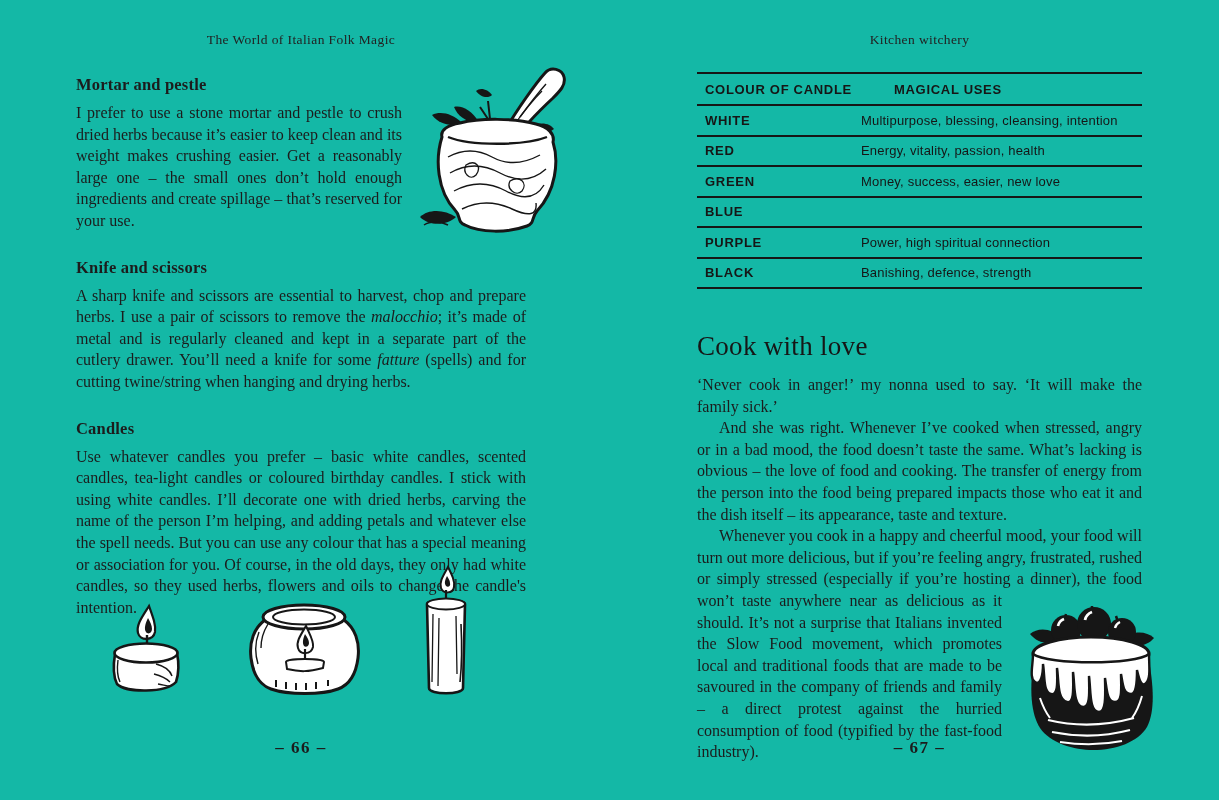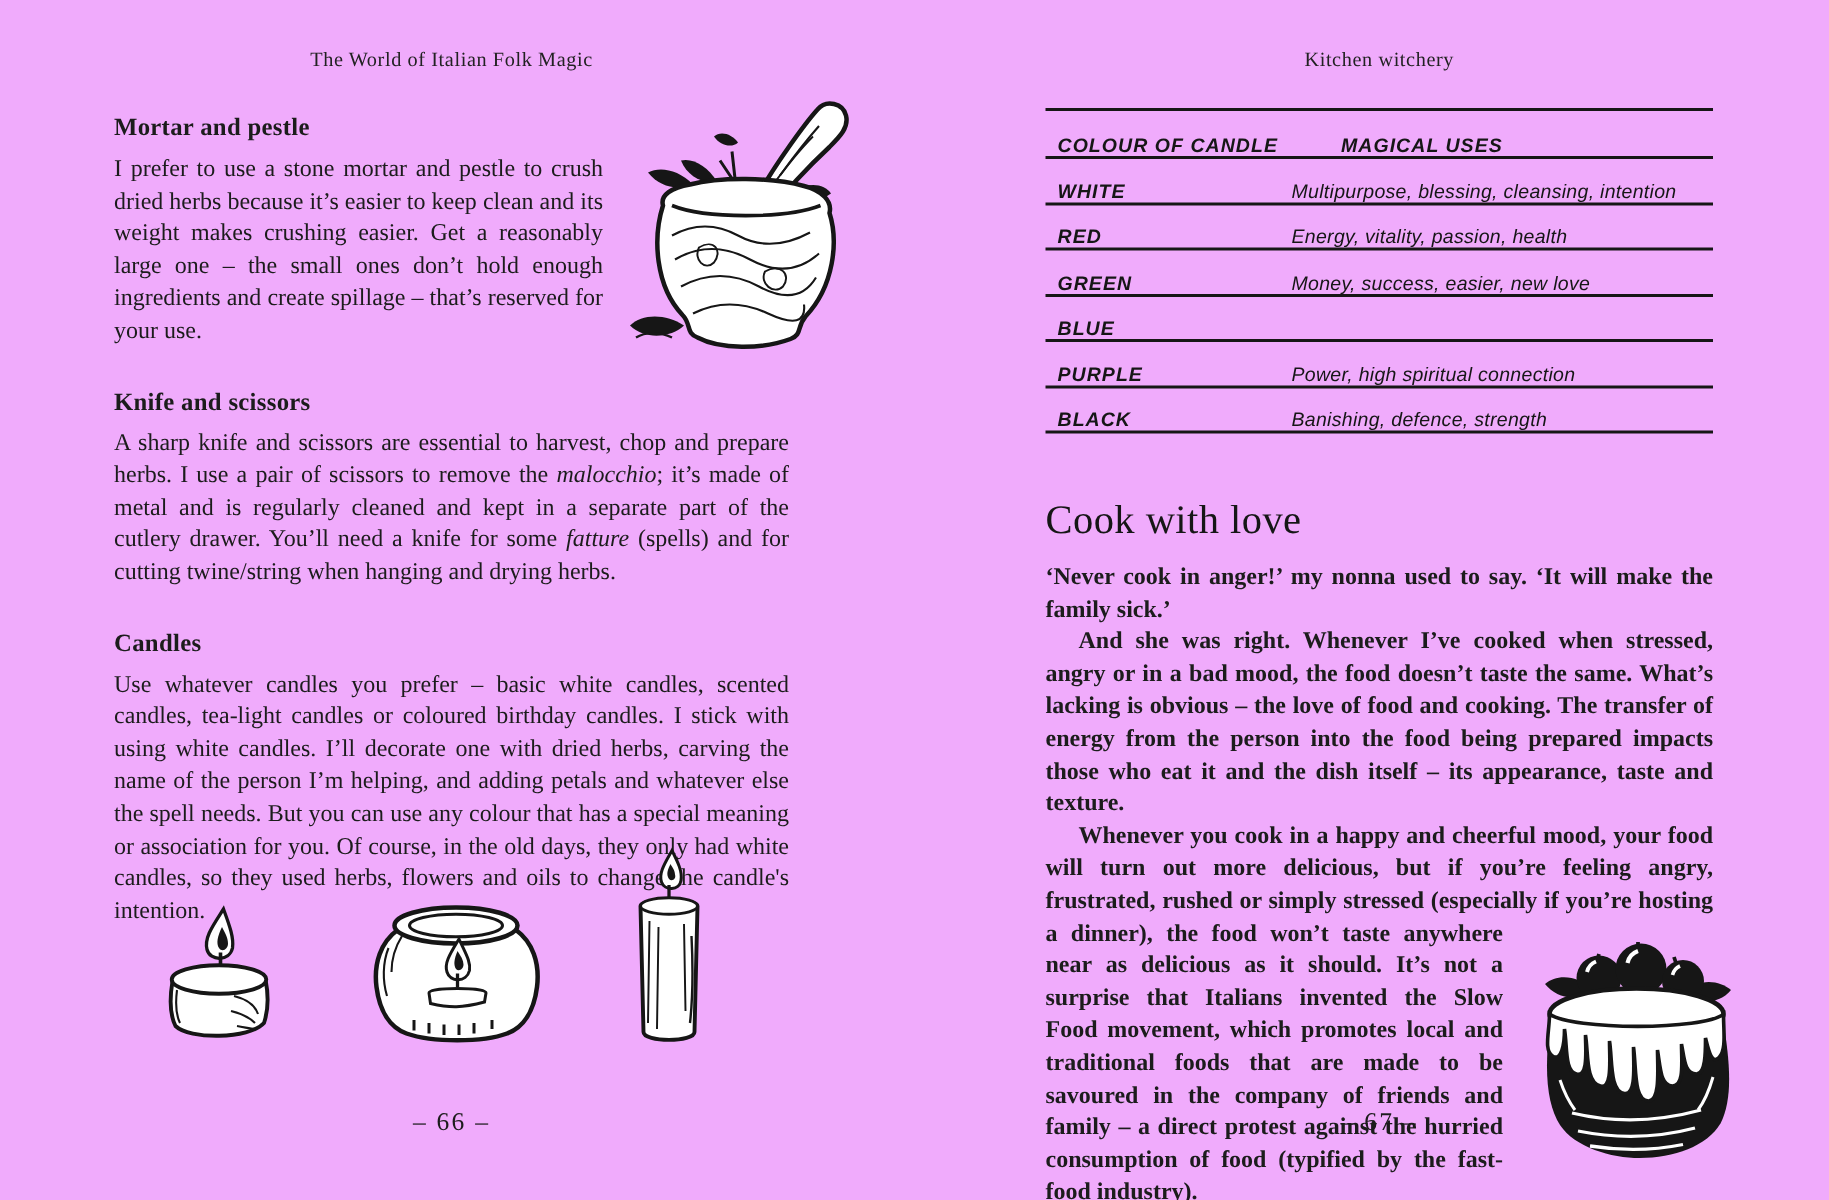--- a/index.html
+++ b/index.html
@@ -1,17 +1,17 @@
 <!DOCTYPE html>
 <html><head>
 <meta charset="utf-8">
 <style>
   html,body{margin:0;padding:0;background:#ffffff;}
   .spread{
-    position:relative;width:1219px;height:800px;background:#f0abfc;
+    position:relative;width:1219px;height:800px;background:#14b8a6;
     font-family:"Liberation Serif", serif;color:#1c1c1c;overflow:hidden;
   }
   .page{position:absolute;top:0;height:800px;}
   .page-left{left:76px;width:450px;}
   .page-right{left:697px;width:445px;}
   .running-head{
     margin-top:32px;text-align:center;font-size:13.5px;letter-spacing:.4px;color:#222;
   }
   
   .content{margin-top:0;}
@@ -29,36 +29,36 @@
   .candle-row{
     position:absolute;top:556px;left:28px;width:400px;height:146px;
     display:flex;align-items:flex-end;gap:56px;
   }
   .candle{flex:0 0 auto;}
   .candle.tealight{width:86px;height:102px;}
   .candle.votive{width:116px;height:114px;}
   .candle.pillar{width:56px;height:138px;}
   .page-number{
     position:absolute;top:738px;left:0;width:100%;text-align:center;
-    font-size:17px;font-weight:normal;letter-spacing:1.5px;
+    font-size:17px;font-weight:bold;letter-spacing:1.5px;
   }
   
   .candle-table{
     margin-top:24px;border-top:2.5px solid #161616;
     font-family:"Liberation Sans", sans-serif;color:#161616;
   }
-  .ct-row{display:flex;align-items:flex-end;border-bottom:2px solid #161616;height:28.5px;font-style:italic;}
+  .ct-row{display:flex;align-items:center;border-bottom:2px solid #161616;height:28.5px;}
   .ct-row.header{height:30px;}
   .ct-col1{width:156px;padding-left:8px;flex:0 0 auto;font-weight:bold;font-size:13px;letter-spacing:.7px;}
   .ct-col2{flex:1;font-size:13px;letter-spacing:.2px;font-weight:normal;}
   .ct-row.header .ct-col2{font-weight:bold;letter-spacing:.7px;padding-left:33px;}
   h2.chapter{
     font-size:27px;font-weight:normal;margin:42px 0 12px 0;letter-spacing:.3px;color:#161616;
   }
-  .page-right p.body{margin:0;font-weight:bold;}
+  .page-right p.body{margin:0;}
   p.indent{text-indent:22px;}
   .cake-float{
     float:right;width:150px;height:160px;margin:4px -24px 0 14px;
   }
 </style>
 </head>
 <body>
 
 <div class="spread">
 

